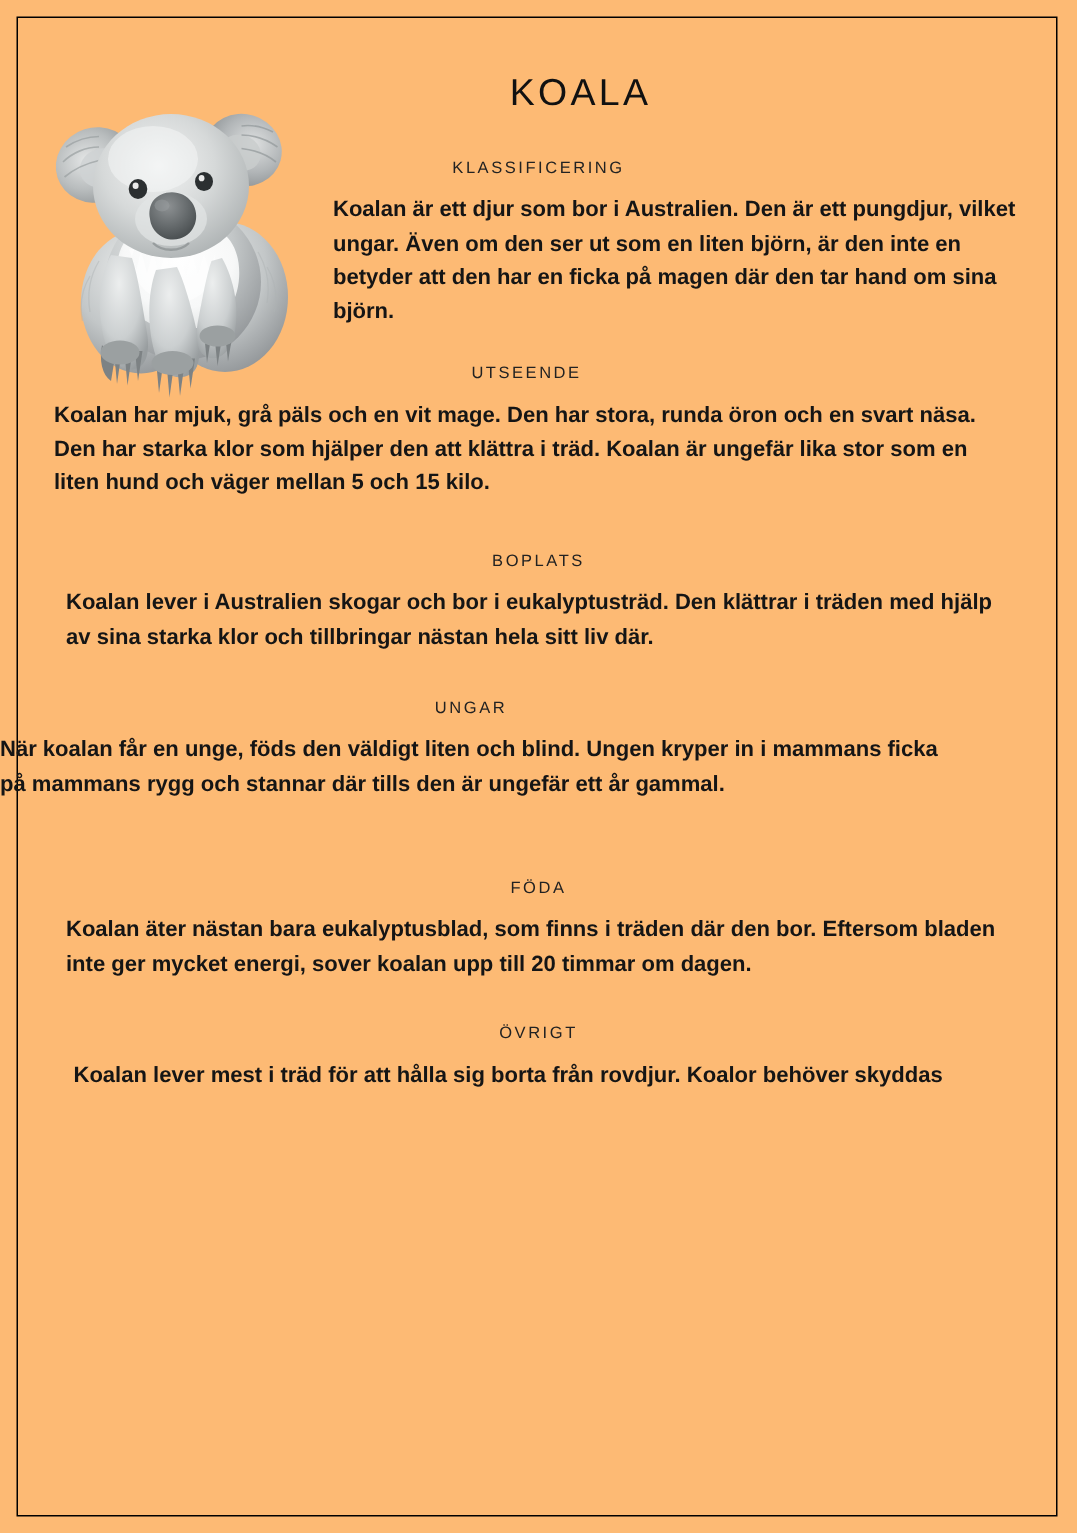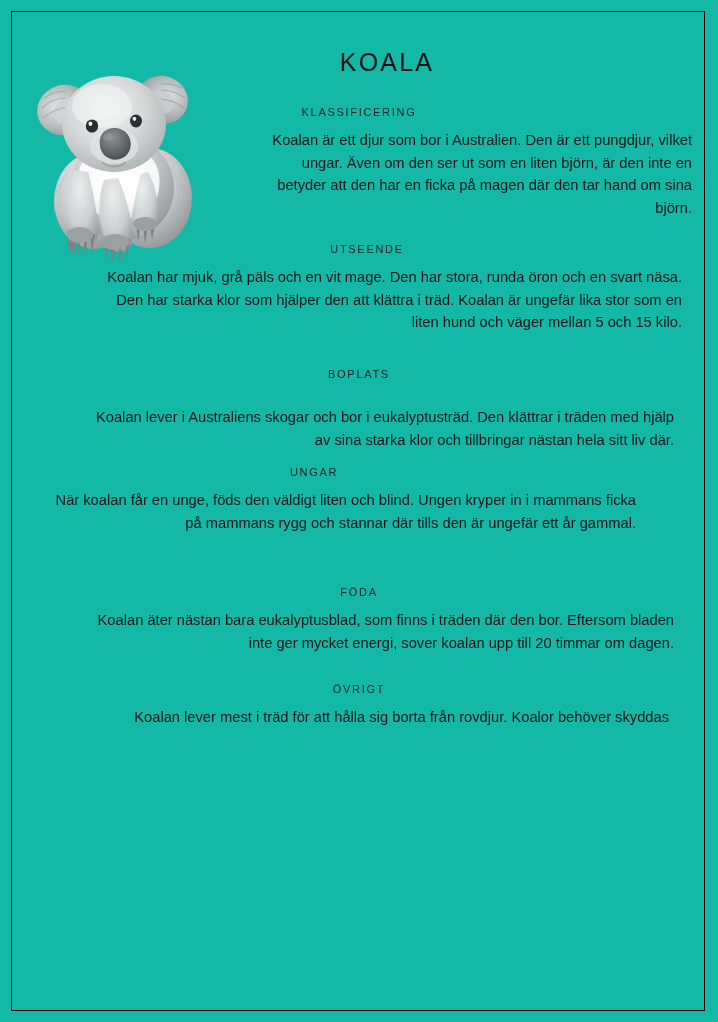--- a/index.html
+++ b/index.html
@@ -5,21 +5,21 @@
   html, body {
     margin: 0;
     padding: 0;
     background: #ffffff;
   }
 
   .page {
     position: relative;
     width: 718px;
     height: 1022px;
-    background: #14b8a6;
+    background: #fdba74;
     overflow: hidden;
     font-family: "Liberation Sans", sans-serif;
     color: #1b1b1b;
   }
 
   
   .page-frame {
     position: absolute;
     left: 11px;
     top: 11px;
@@ -62,39 +62,39 @@
   .section-heading {
     text-align: center;
     font-size: 11px;
     letter-spacing: 1.7px;
     font-weight: 400;
     color: #222222;
     margin: 0;
   }
 
   .body-text {
-    text-align: right;
+    text-align: left;
     font-size: 14.7px;
     line-height: 22.5px;
-    font-weight: 400;
+    font-weight: 700;
     color: #151515;
     margin: 0 auto;
   }
 
   
   .section-classification { position: absolute; top: 106px; left: 0; width: 718px; }
   .section-classification .section-heading { margin-bottom: 11px; }
   .section-classification .body-text { width: 470px; margin-left: 222px; }
 
-  .section-appearance   { position: absolute; top: 243px; left: 16px; width: 702px; }
+  .section-appearance   { position: absolute; top: 243px; left: 0; width: 702px; }
   .section-appearance .section-heading { margin-bottom: 11px; }
   .section-appearance .body-text { width: 630px; }
 
   .section-habitat      { position: absolute; top: 368px; left: 0; width: 718px; }
-  .section-habitat .section-heading { margin-bottom: 26px; }
+  .section-habitat .section-heading { margin-bottom: 11px; }
   .section-habitat .body-text { width: 630px; }
 
   .section-young        { position: absolute; top: 466px; left: 0; width: 628px; }
   .section-young .section-heading { margin-bottom: 11px; }
   .section-young .body-text { width: 636px; }
 
   .section-food         { position: absolute; top: 586px; left: 0; width: 718px; }
   .section-food .section-heading { margin-bottom: 11px; }
   .section-food .body-text { width: 630px; }
 
@@ -255,21 +255,21 @@
       <p class="body-text">
         <span class="body-line">Koalan har mjuk, grå päls och en vit mage. Den har stora, runda öron och en svart näsa.</span>
         <span class="body-line">Den har starka klor som hjälper den att klättra i träd. Koalan är ungefär lika stor som en</span>
         <span class="body-line">liten hund och väger mellan 5 och 15 kilo.</span>
       </p>
     </section>
 
     <section class="section-habitat">
       <h2 class="section-heading">BOPLATS</h2>
       <p class="body-text">
-        <span class="body-line">Koalan lever i Australiens skogar och bor i eukalyptusträd. Den klättrar i träden med hjälp</span>
+        <span class="body-line">Koalan lever i Australien skogar och bor i eukalyptusträd. Den klättrar i träden med hjälp</span>
         <span class="body-line">av sina starka klor och tillbringar nästan hela sitt liv där.</span>
       </p>
     </section>
 
     <section class="section-young">
       <h2 class="section-heading">UNGAR</h2>
       <p class="body-text">
         <span class="body-line">När koalan får en unge, föds den väldigt liten och blind. Ungen kryper in i mammans ficka</span>
         <span class="body-line">på mammans rygg och stannar där tills den är ungefär ett år gammal.</span>
       </p>

